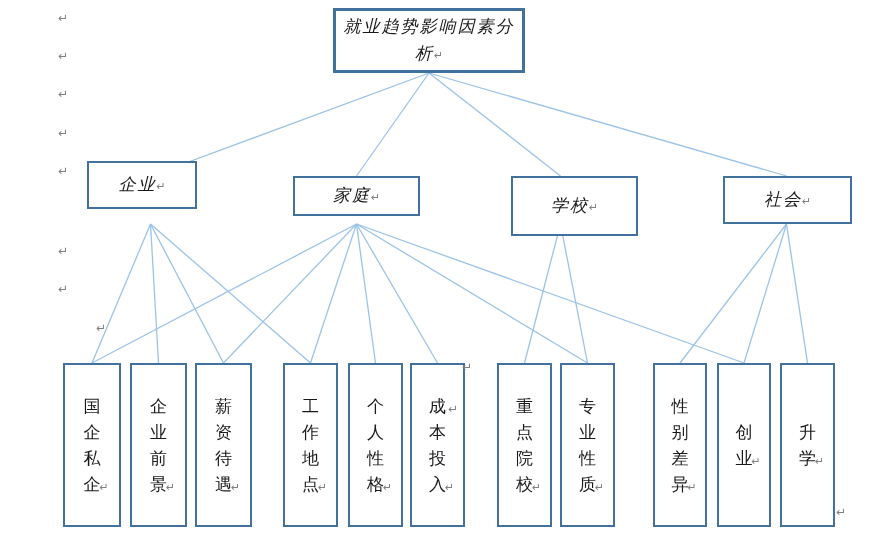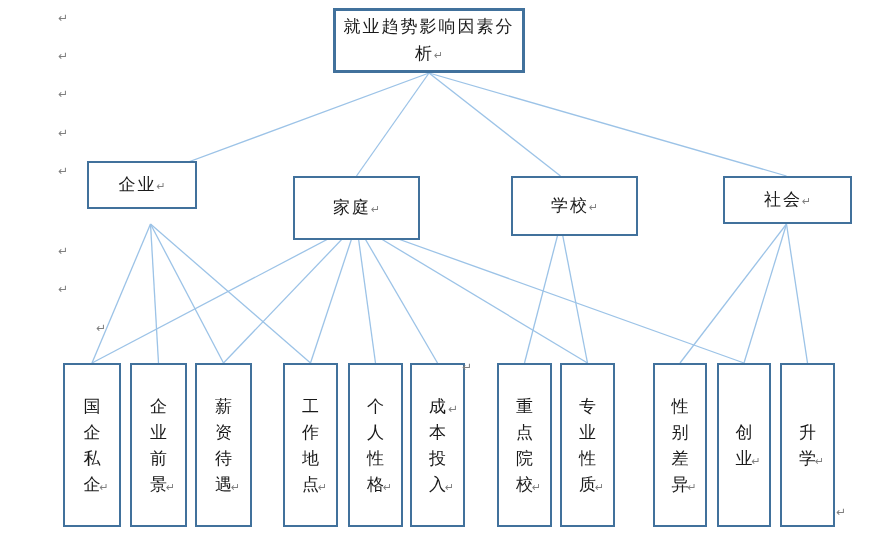--- a/index.html
+++ b/index.html
@@ -20,20 +20,21 @@
     align-items:center;
     justify-content:center;
     color:#1a1a1a;
   }
   .node.root{border-width:3px;}
   .hlabel{
     font-size:17px;
     letter-spacing:2px;
     line-height:1.55;
     text-align:center;
+    font-style:italic;
   }
   .pilcrow{
     color:#808080;
     font-size:11px;
     letter-spacing:0;
     font-family:"DejaVu Sans","Liberation Sans",sans-serif;
   }
   .vtext{
     display:flex;
     flex-direction:column;
@@ -84,21 +85,21 @@
       <line x1="786.5" y1="224" x2="744" y2="363" stroke="#9cc3e7" stroke-width="1.3"></line>
       <line x1="786.5" y1="224" x2="807.5" y2="363" stroke="#9cc3e7" stroke-width="1.3"></line>
     </svg>
   <div id="nodes">
       <div class="node root" style="left: 333px; top: 8px; width: 192px; height: 65px; border-color: rgb(65, 113, 156);">
         <span class="hlabel">就业趋势影响因素分析<span class="pilcrow">↵</span></span>
       </div>
       <div class="node l2" style="left: 87px; top: 161px; width: 110px; height: 48px; border-color: rgb(65, 113, 156);">
         <span class="hlabel">企业<span class="pilcrow">↵</span></span>
       </div>
-      <div class="node l2" style="left: 293px; top: 176px; width: 127px; height: 64px; border-color: rgb(65, 113, 156);">
+      <div class="node l2" style="left: 293px; top: 176px; width: 127px; height: 40px; border-color: rgb(65, 113, 156);">
         <span class="hlabel">家庭<span class="pilcrow">↵</span></span>
       </div>
       <div class="node l2" style="left: 511px; top: 176px; width: 127px; height: 60px; border-color: rgb(65, 113, 156);">
         <span class="hlabel">学校<span class="pilcrow">↵</span></span>
       </div>
       <div class="node l2" style="left: 723px; top: 176px; width: 129px; height: 48px; border-color: rgb(65, 113, 156);">
         <span class="hlabel">社会<span class="pilcrow">↵</span></span>
       </div>
       <div class="node l3" style="left: 63px; top: 363px; width: 58px; height: 164px; border-color: rgb(65, 113, 156);">
         <div class="vtext">

